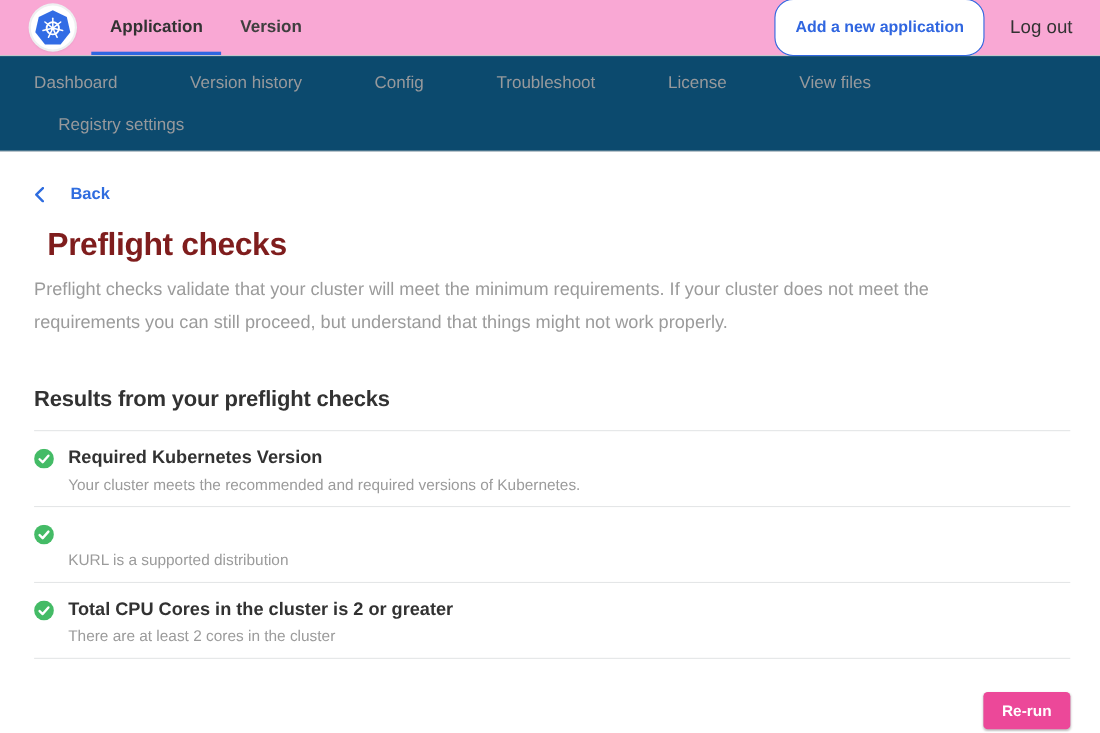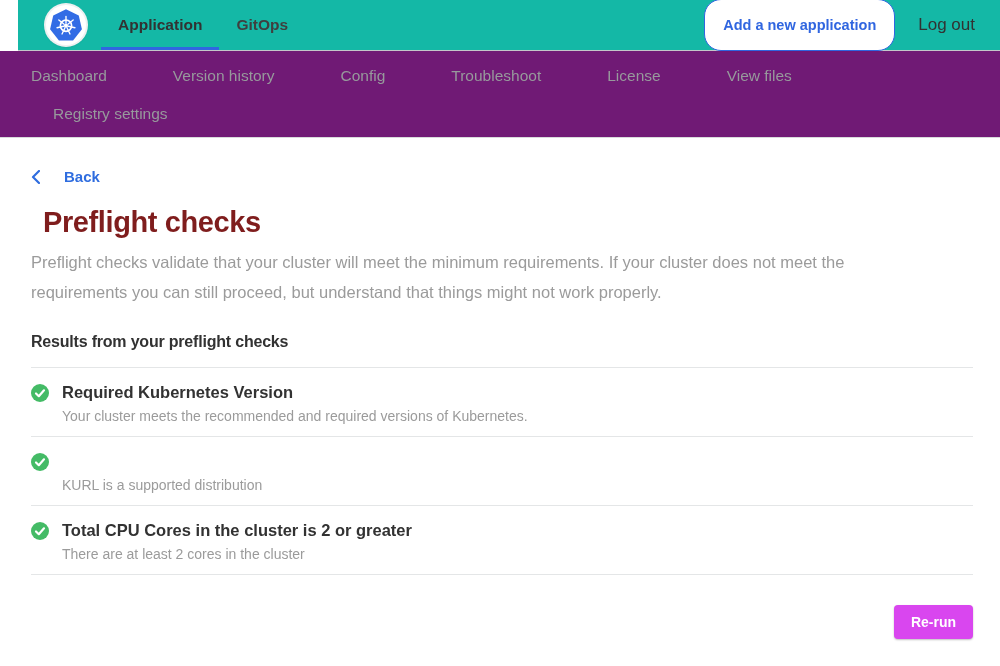--- a/index.html
+++ b/index.html
@@ -11,22 +11,21 @@
     overflow: hidden;
   }
 
   
   .top-nav {
     display: flex;
     align-items: center;
     height: 51px;
     padding: 0 25px 0 28px;
     border-bottom: 1px solid #c3c7ca;
-    background: #14b8a6;
-    margin-left: 18px;
+    background: #f9a8d4;
   }
   .logo-wrap {
     width: 40px; height: 40px;
     border-radius: 50%;
     background: #ffffff;
     box-shadow: 0 0 0 2px #eef0f1, 0 1px 3px rgba(0,0,0,.25);
     display: flex; align-items: center; justify-content: center;
     flex: 0 0 auto;
   }
   .logo-wrap svg { width: 34px; height: 34px; display: block; }
@@ -58,21 +57,21 @@
   }
   .logout {
     margin-left: 23px;
     font-size: 17px;
     color: #323232;
     cursor: pointer;
   }
 
   
   .subnav {
-    background: #701a75;
+    background: #0c4a6e;
     border-bottom: 1px solid #d8dadb;
     padding: 16px 0 14px 31px;
   }
   .subnav-row { display: flex; }
   .subnav-row + .subnav-row { margin-top: 20px; }
   .subnav-link {
     font-size: 15.5px;
     color: #97999c;
     margin-right: 66px;
     cursor: pointer;
@@ -103,38 +102,38 @@
     margin-left: 12px;
   }
   .page-desc {
     margin-top: 8px;
     font-size: 16.5px;
     line-height: 30px;
     color: #9b9b9b;
     max-width: 912px;
   }
   .results-title {
-    margin-top: 26px;
-    font-size: 16px;
+    margin-top: 44px;
+    font-size: 20px;
     font-weight: 800;
     letter-spacing: -0.2px;
     color: #323232;
   }
 
   .checks { margin-top: 16px; border-top: 1px solid #e4e6e7; }
   .check-item { border-bottom: 1px solid #e4e6e7; padding: 15px 0 12px; }
   .check-row { display: flex; align-items: flex-start; gap: 13px; }
   .check-icon { flex: 0 0 auto; margin-top: 1px; }
   .check-icon svg { display: block; }
   .check-title { font-size: 16.5px; font-weight: 700; color: #323232; }
   .check-detail { margin: 6px 0 0 31px; font-size: 14px; color: #9b9b9b; }
 
   .actions { display: flex; justify-content: flex-end; margin-top: 30px; }
   .rerun-btn {
-    background: #d946ef;
+    background: #ec4899;
     color: #ffffff;
     border: none;
     border-radius: 4px;
     padding: 9px 17px;
     font-size: 14px;
     font-weight: 700;
     font-family: "Liberation Sans", sans-serif;
     cursor: pointer;
     box-shadow: 0 1px 2px rgba(0,0,0,.25);
   }
@@ -158,21 +157,21 @@
       </g>
       <circle cx="50" cy="52" r="6" fill="#ffffff"></circle>
     </svg>
   </div>
 
   <nav class="tabs">
     <div class="tab active">
       <span>Application</span>
     </div>
     <div class="tab inactive">
-      <span>GitOps</span>
+      <span>Version</span>
     </div>
   </nav>
 
   <button class="add-app-btn">Add a new application</button>
   <span class="logout">Log out</span>
 </header>
 
 <nav class="subnav">
   <div class="subnav-row">
     <span class="subnav-link">Dashboard</span>

